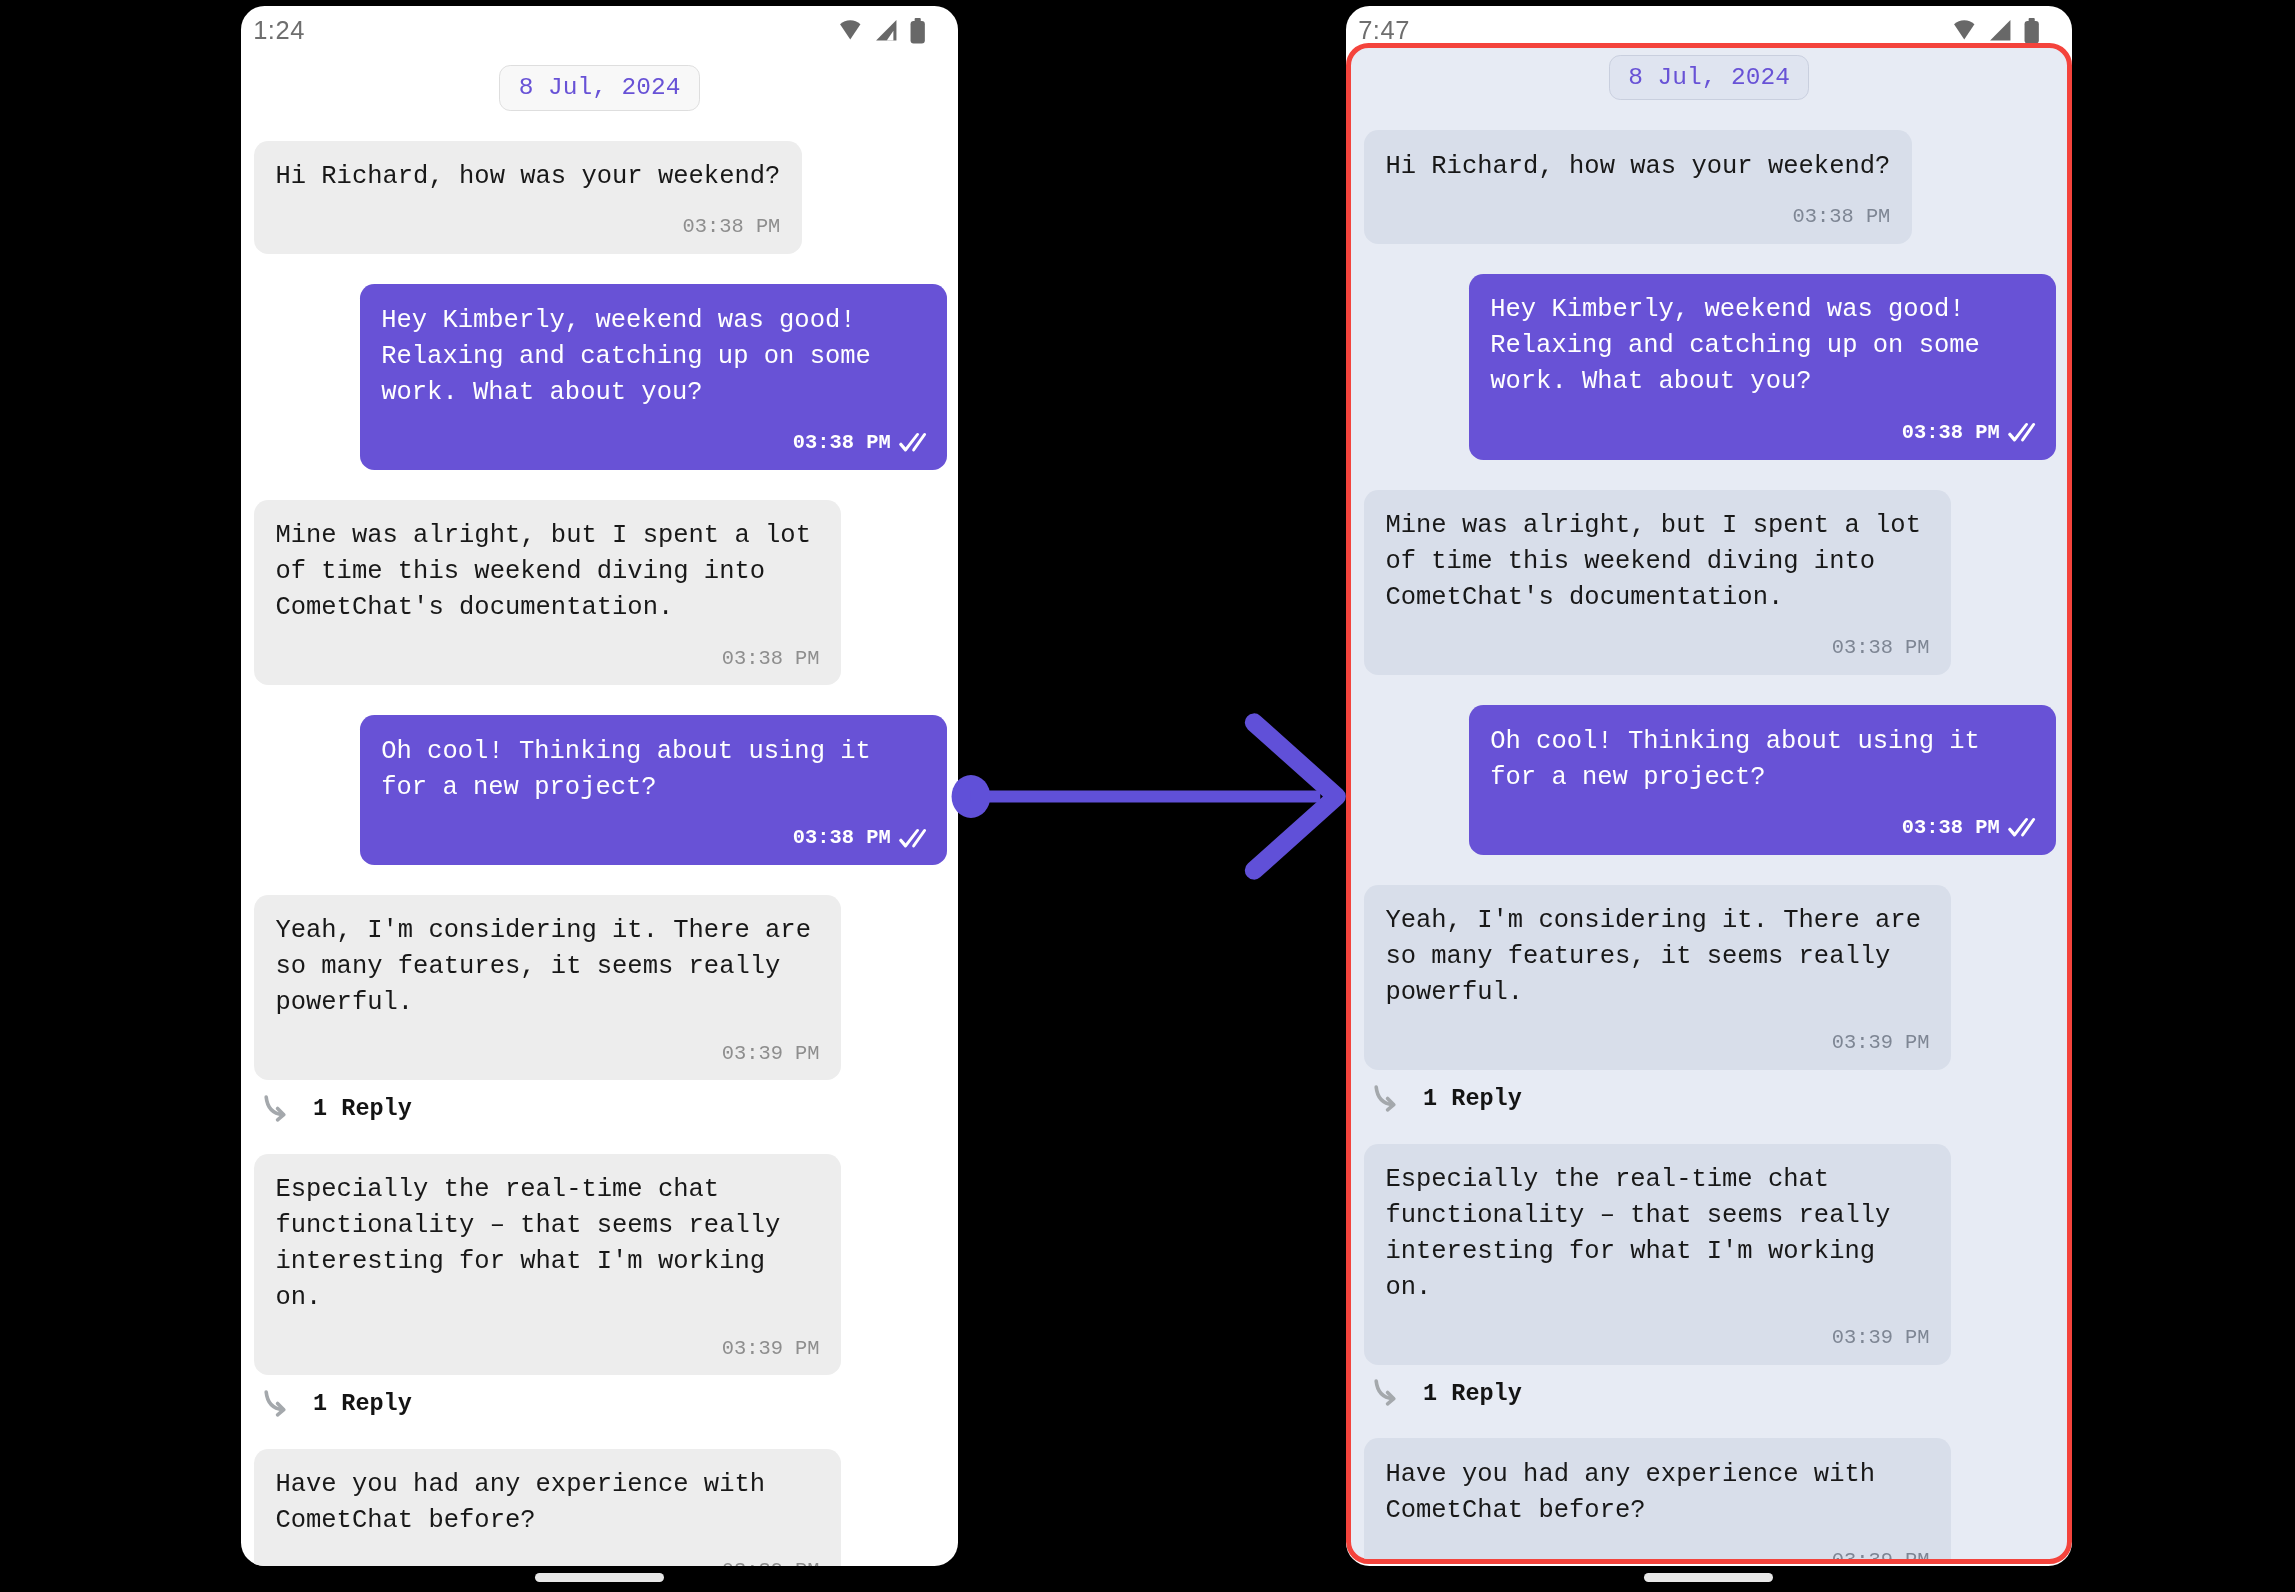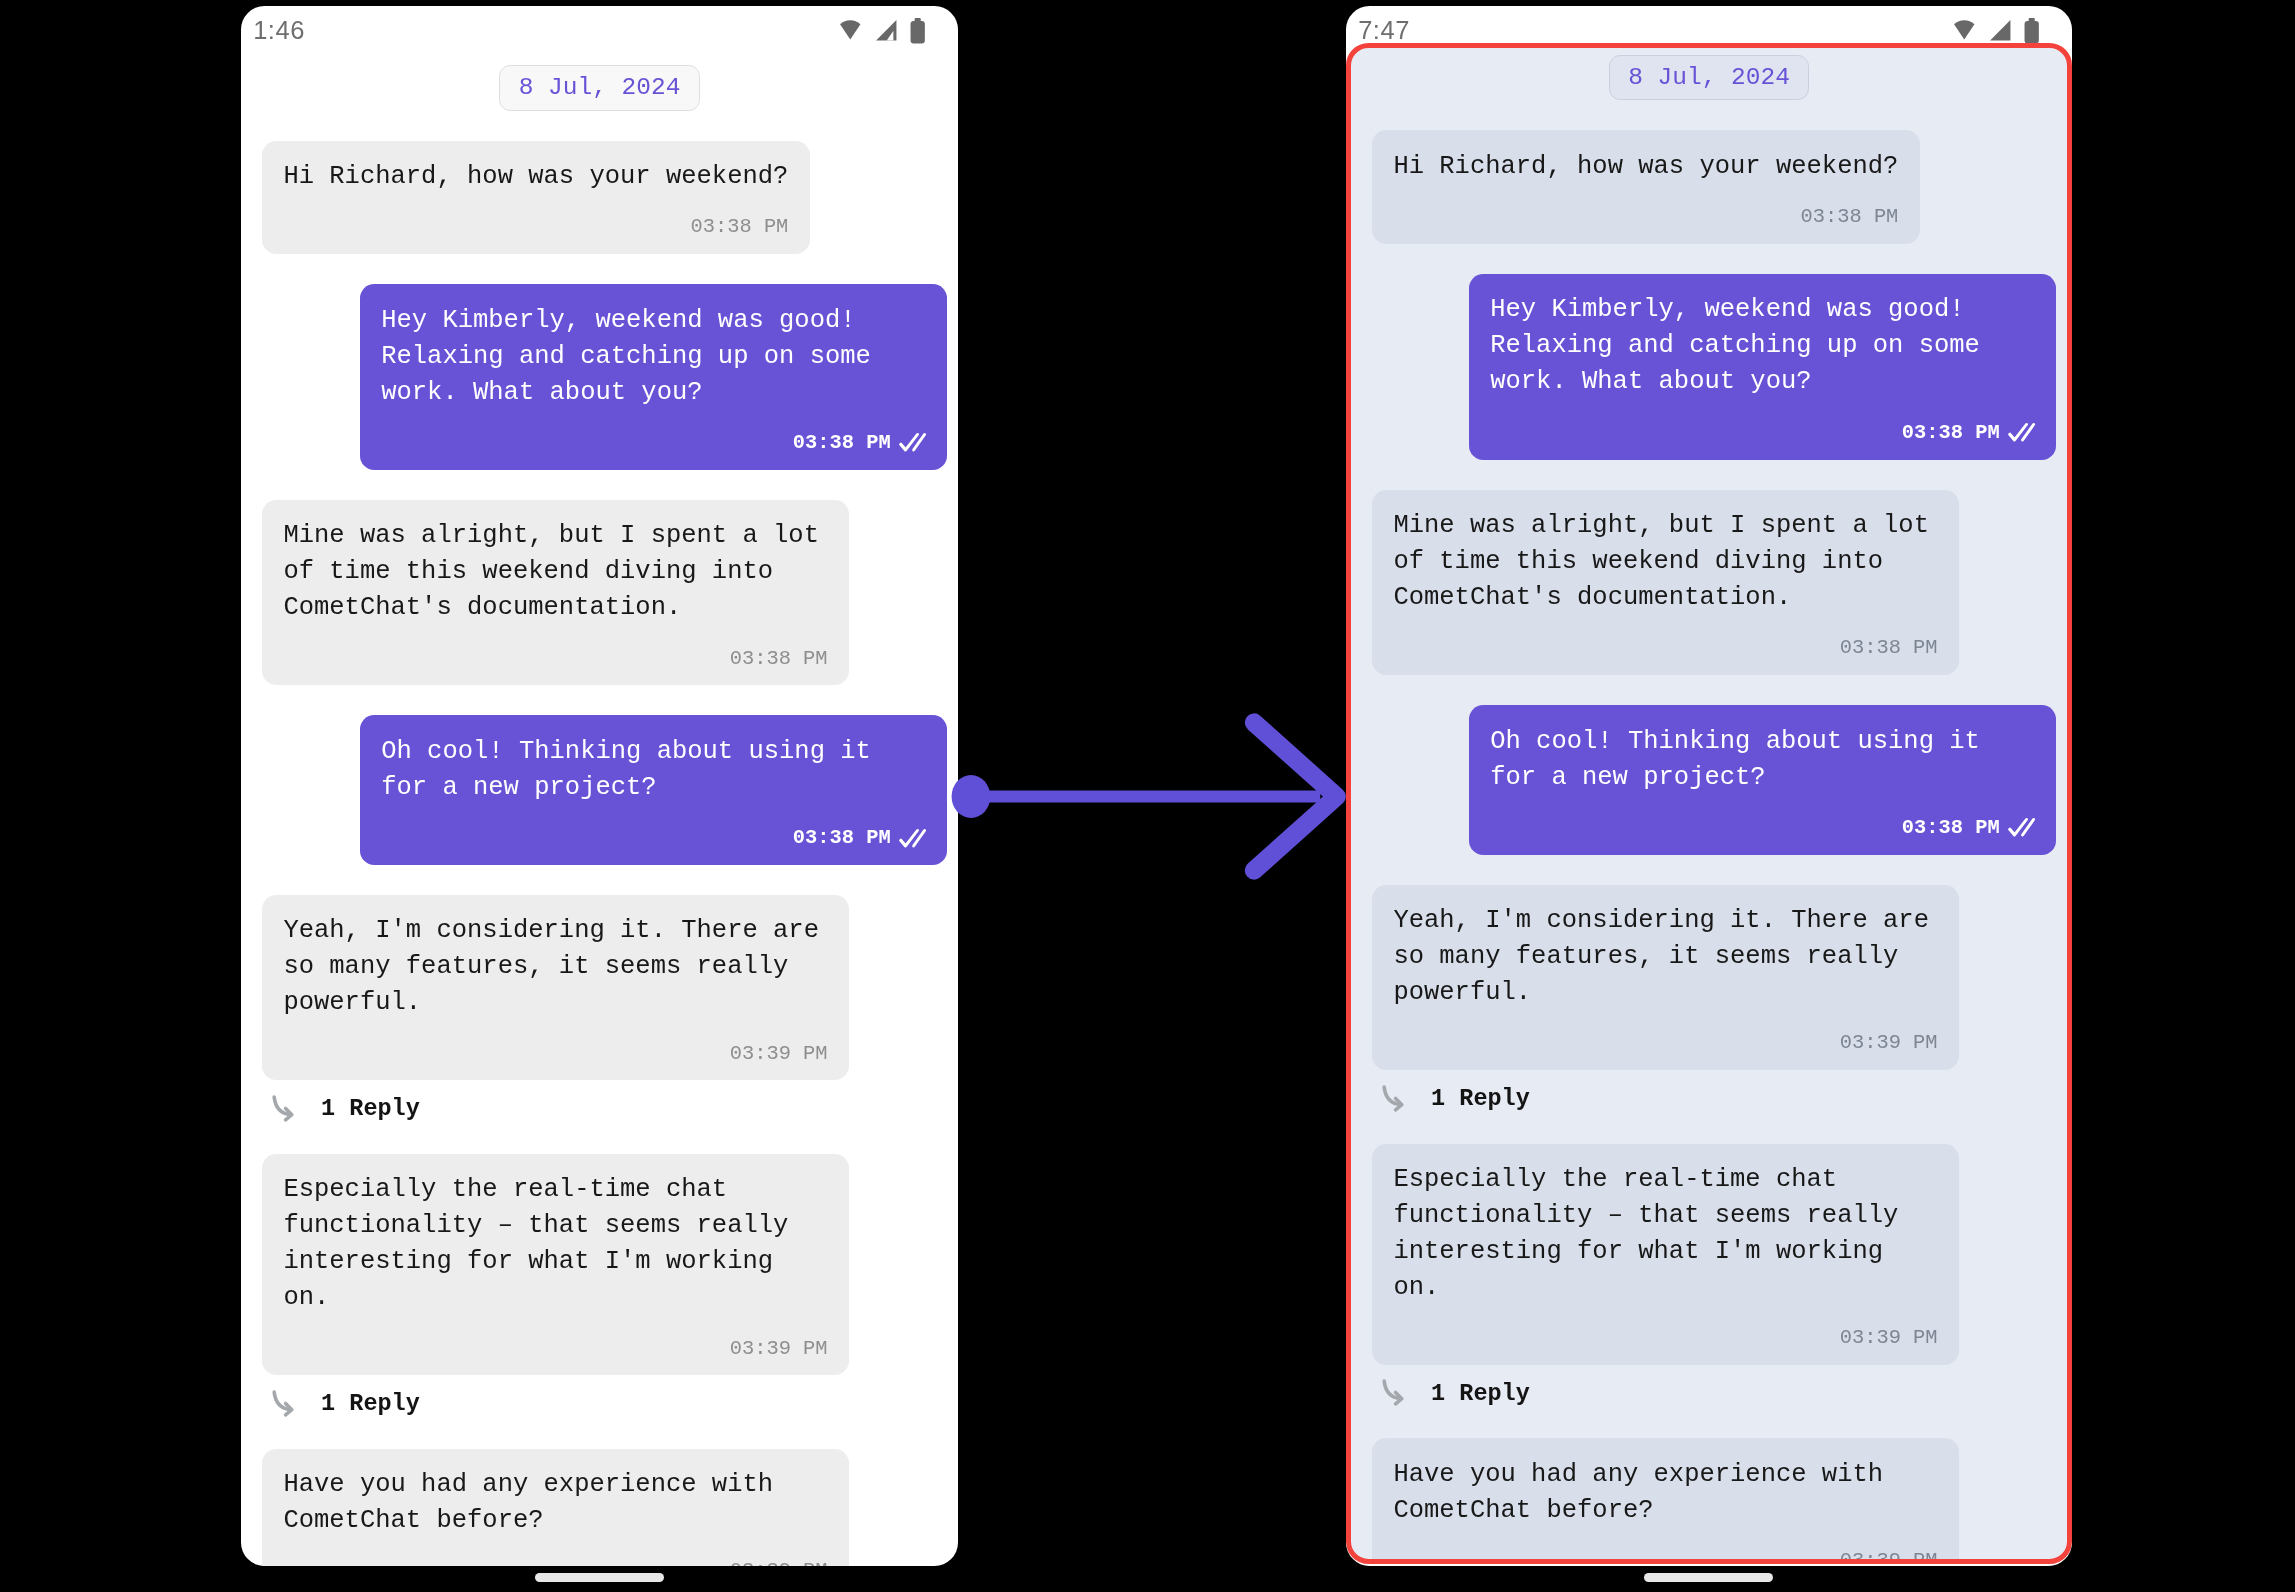--- a/index.html
+++ b/index.html
@@ -38,21 +38,21 @@
   .phone-right .chat{top:0;bottom:0;}
 
   .chip-row{display:flex;justify-content:center;}
   .date-chip{margin-top:13.3px;display:inline-block;
     background:var(--chip-bg);border:1.5px solid var(--chip-border);
     border-radius:11.2px;padding:7.1px 18.4px;
     font-size:24.5px;line-height:29px;color:var(--accent);}
   .phone-right .date-chip{margin-top:7.1px;}
 
   .msg{margin-top:30px;display:flex;flex-direction:column;padding-left:28px;}
-  .msg.in{align-items:flex-start;padding-left:21px;}
+  .msg.in{align-items:flex-start;padding-left:13px;}
   .msg.out{align-items:flex-end;padding-right:11.2px;}
 
   .bubble{max-width:587px;border-radius:14.3px;
     padding:18.4px 21.4px 15.3px 21.4px;box-sizing:border-box;}
   .msg.in  .bubble{background:var(--in-bg);color:#181818;}
   .msg.out .bubble{background:var(--accent);color:#FFFFFF;}
   .msg-text{font-size:25.5px;line-height:36px;}
 
   .time-row{display:flex;justify-content:flex-end;align-items:center;
     gap:8.2px;margin-top:20.4px;}
@@ -74,21 +74,21 @@
   
   .transition-arrow{position:absolute;left:948px;top:707px;}
 </style>
 </head>
 <body>
 
 <div class="canvas">
 
   <div class="phone phone-left">
     <div class="statusbar">
-      <span class="status-time">1:46</span>
+      <span class="status-time">1:24</span>
       <span class="status-icons">
         <span>
           <svg width="26.5" height="26.5" viewBox="0 0 52 52">
             <path d="M6 14 A 30 30 0 0 1 46 14 L26 44 Z" fill="#686868"></path>
           </svg>
         </span>
         <span>
           <svg width="26.5" height="26.5" viewBox="0 0 52 52">
             <path d="M6 46 L46 46 L46 6 Z" fill="#686868"></path>
             <path d="M27 46 L40 46 L40 27 Z" fill="#FFFFFF"></path>

